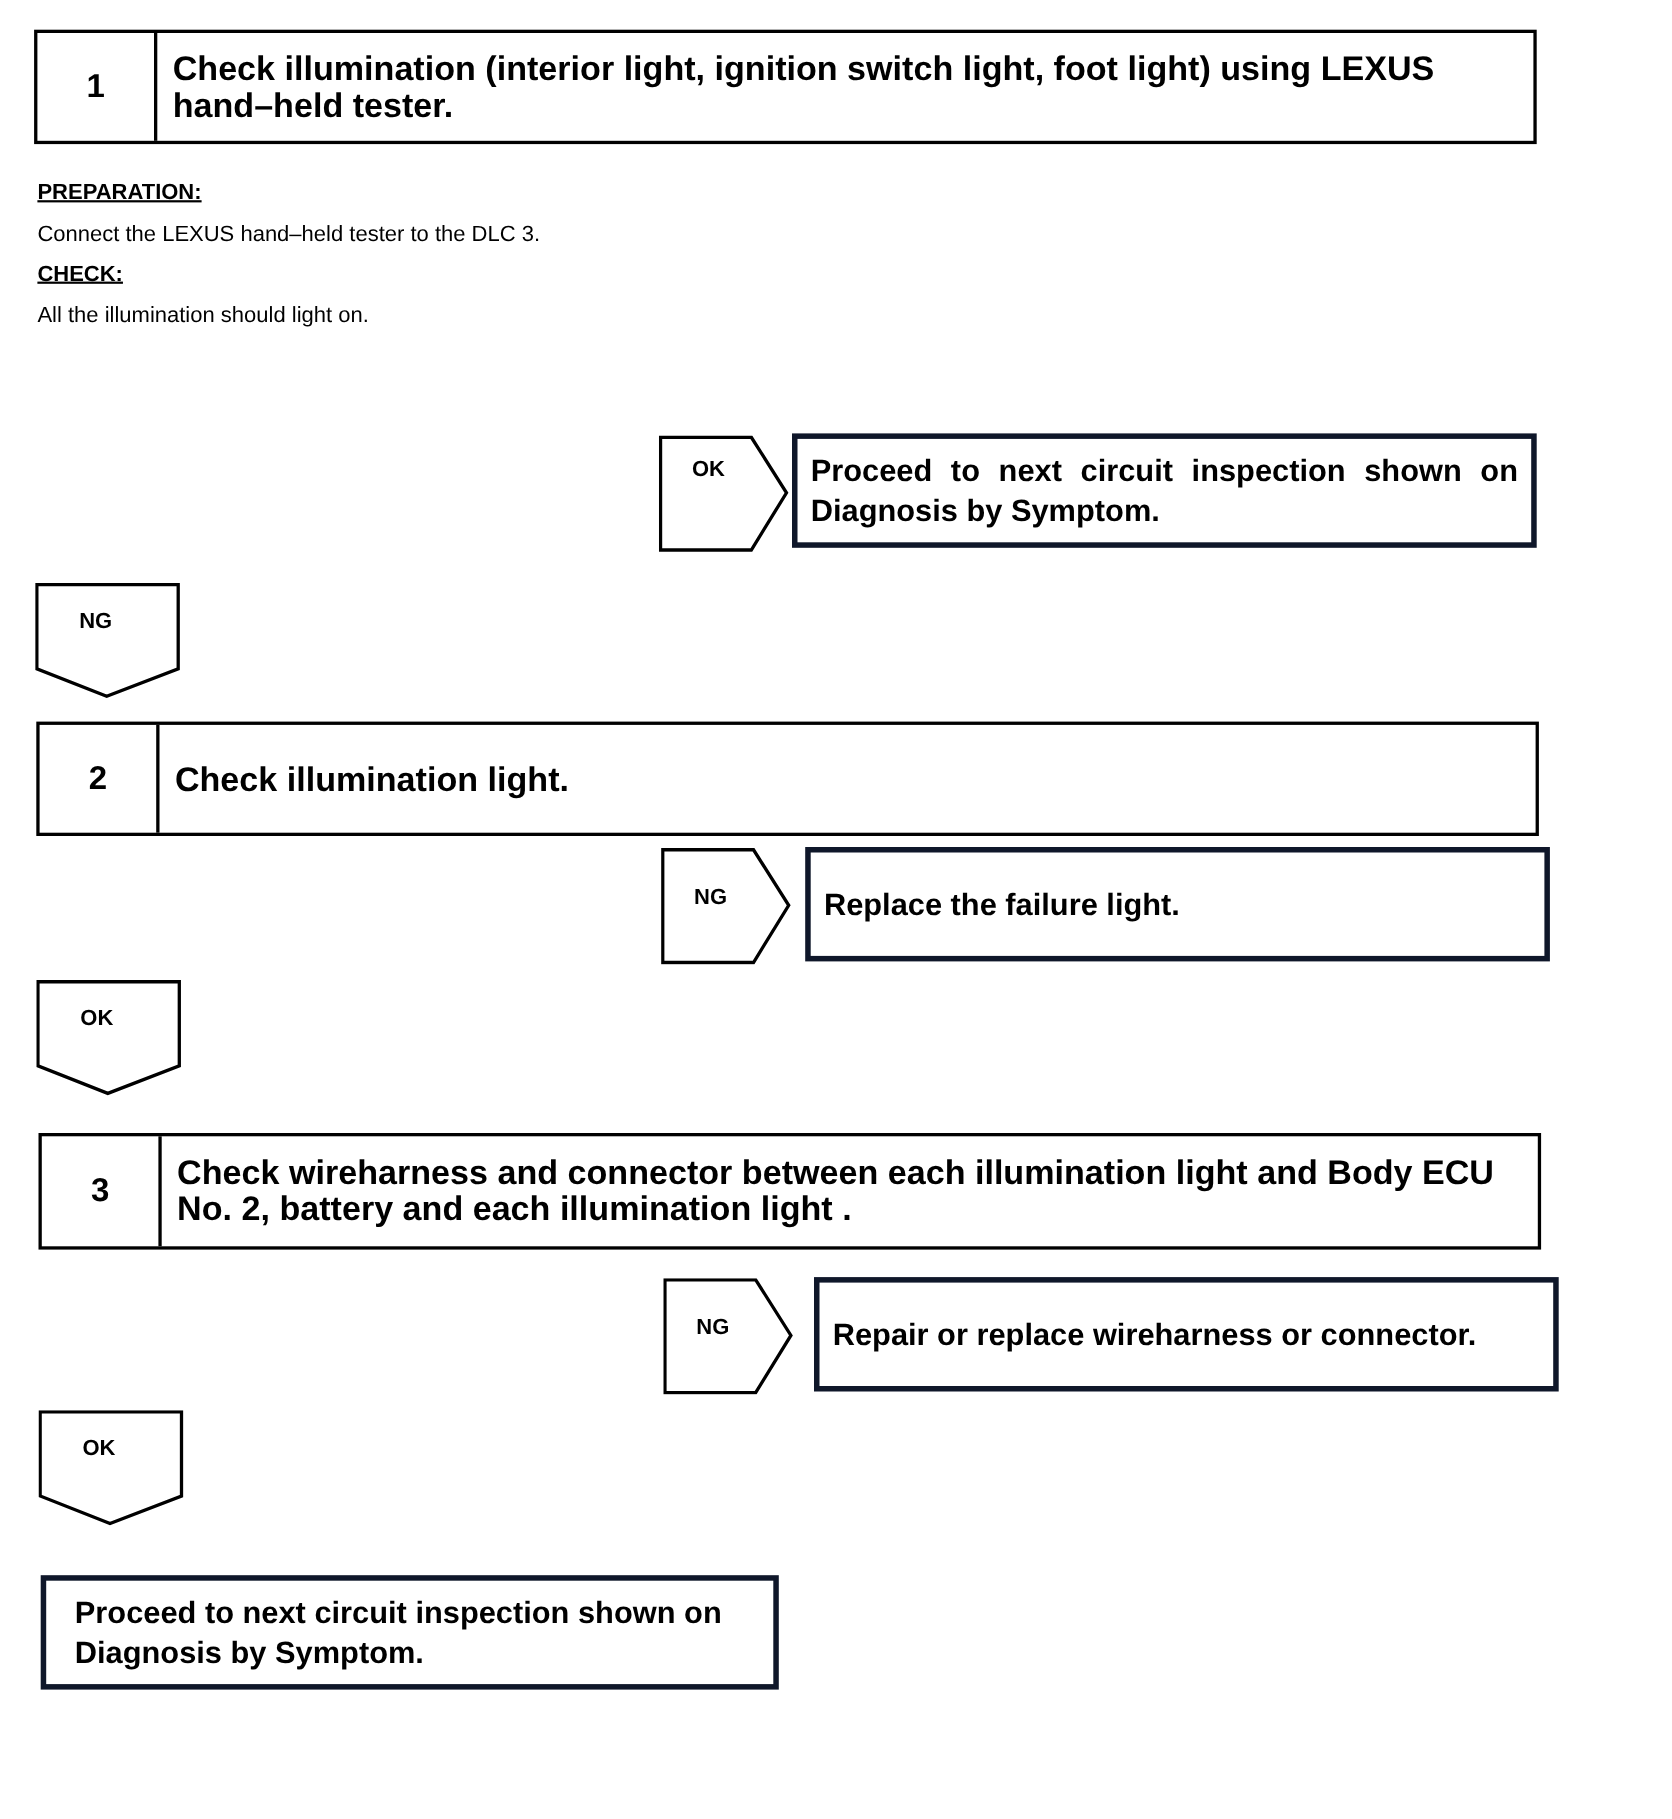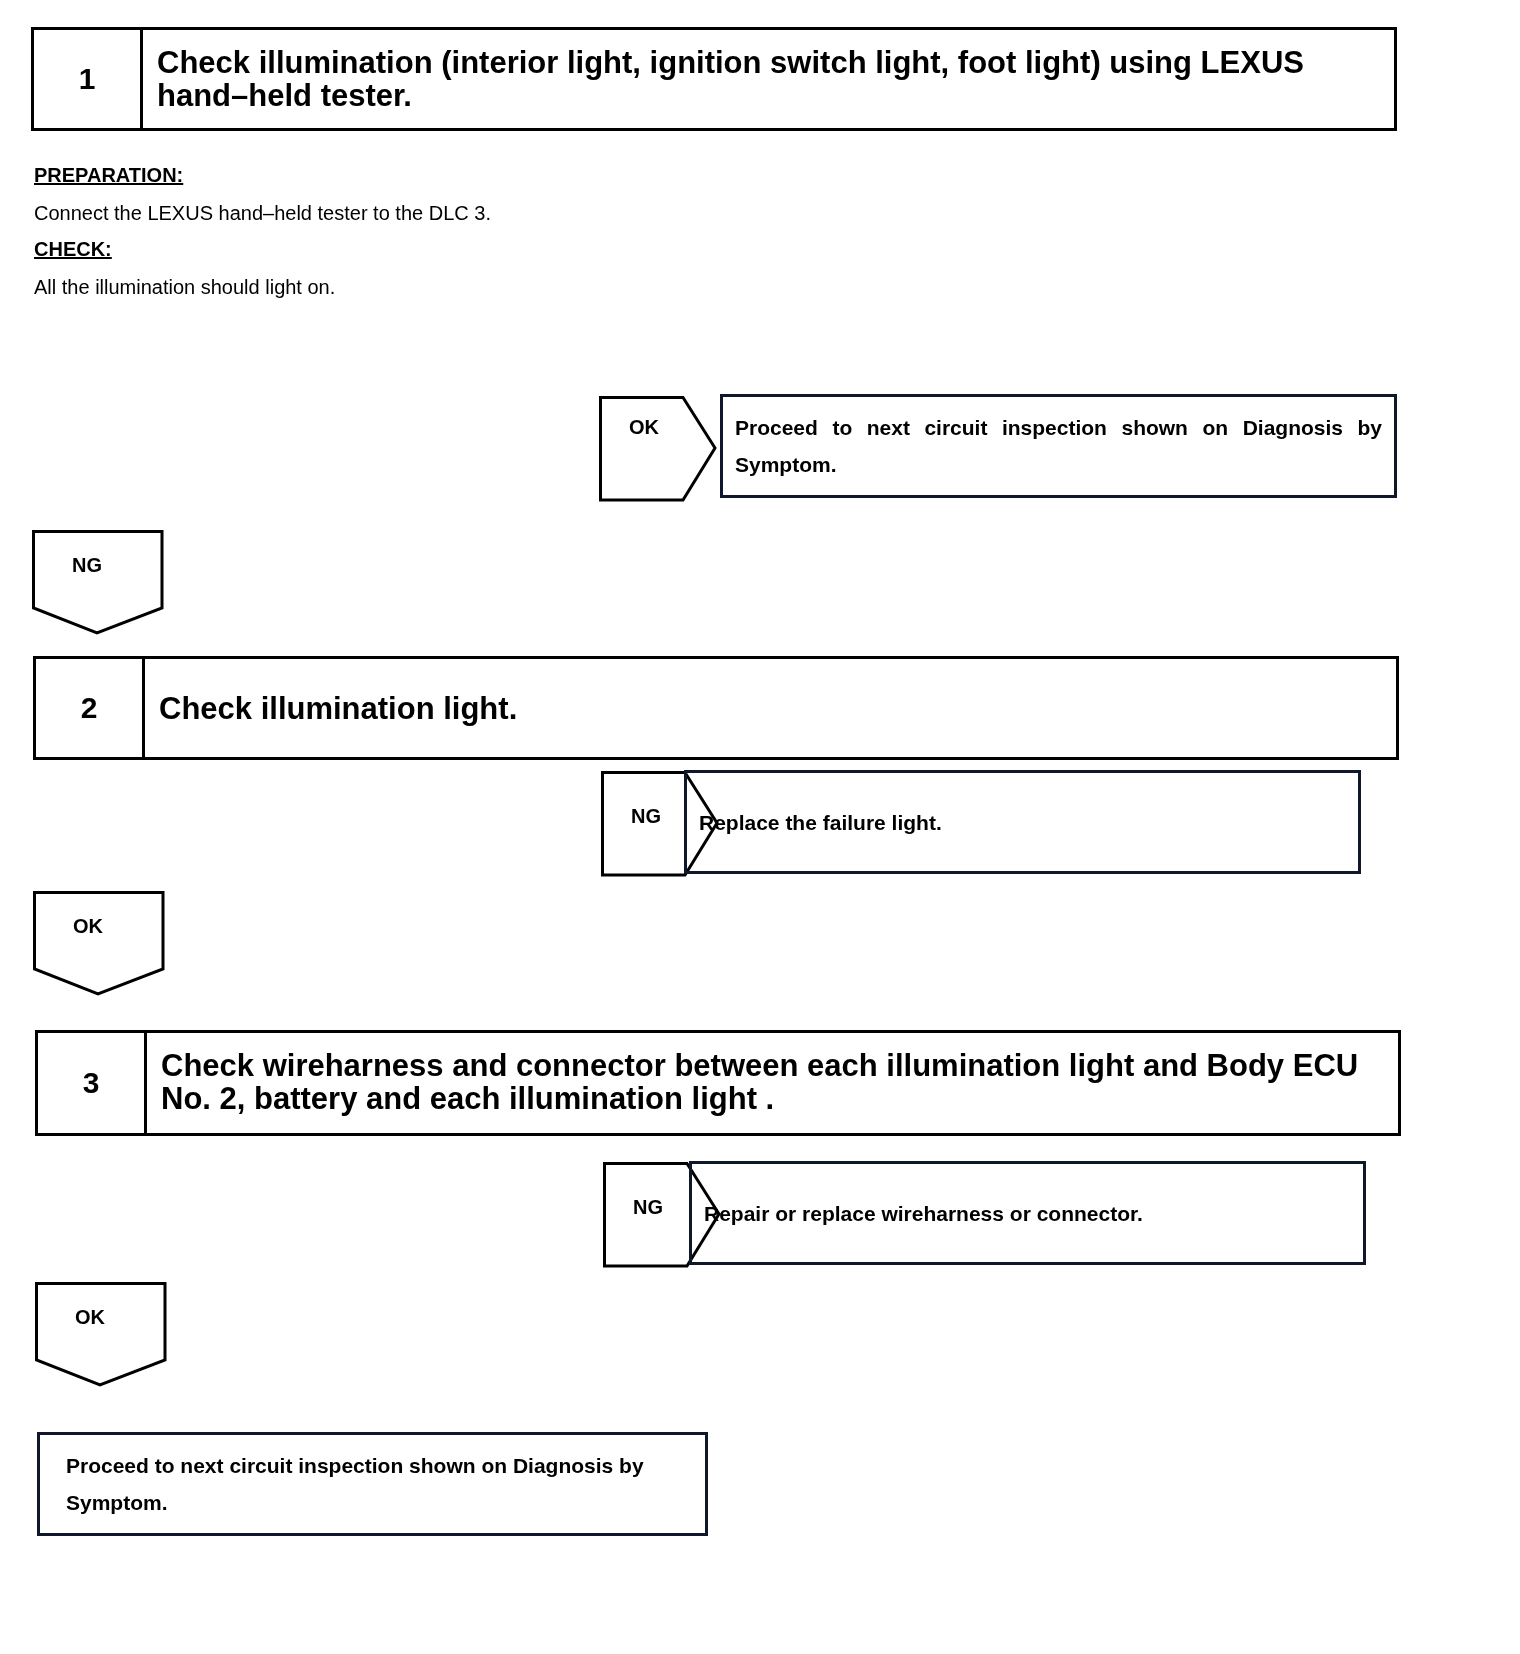--- a/index.html
+++ b/index.html
@@ -7,21 +7,21 @@
   .step { position:absolute; border:3px solid #000; display:flex; box-sizing:border-box; }
   .step .num { width:112px; border-right:3px solid #000; display:flex; align-items:center; justify-content:center; font-weight:bold; font-size:30px; }
   .step .title { flex:1; padding:28px 14px; font-weight:bold; font-size:31px; line-height:33px; display:flex; align-items:center; }
   .step .title.top { align-items:flex-start; padding-top:16px; }
   .body-text { position:absolute; left:34px; font-size:20px; line-height:40px; }
   .body-text .lbl { font-weight:bold; text-decoration:underline; }
   .arrow-right { position:absolute; width:122px; height:106px; }
   .arrow-right svg, .arrow-down svg { position:absolute; left:0; top:0; }
   .arrow-right span, .arrow-down span { position:absolute; font-weight:bold; font-size:20px; }
   .arrow-down { position:absolute; width:138px; height:108px; }
-  .result { position:absolute; border:3px solid #0f172a; box-sizing:border-box; font-weight:bold; font-size:21px; line-height:37px; padding:0 12px; display:flex; align-items:center; }
+  .result { position:absolute; border:5px solid #0f172a; box-sizing:border-box; font-weight:bold; font-size:28px; line-height:37px; padding:0 12px; display:flex; align-items:center; }
 </style>
 </head>
 <body>
 
 <div class="step" style="left:31px;top:27px;width:1366px;height:104px;">
   <div class="num" style="width:106px;">1</div>
   <div class="title top">Check illumination (interior light, ignition switch light, foot light) using LEXUS hand–held tester.</div>
 </div>
 
 <div class="body-text" style="top:155px;">
@@ -50,41 +50,41 @@
   <div class="num" style="width:106px;">2</div>
   <div class="title">Check illumination light.</div>
 </div>
 
 <div class="arrow-right" style="left:601px;top:771px;">
   <svg width="122" height="106">
       <polygon points="1.5,1.5 84,1.5 116,52 84,104 1.5,104" fill="none" stroke="#000" stroke-width="3"></polygon>
     </svg>
   <span style="left:30px;top:34px;">NG</span>
 </div>
-<div class="result" style="left:684px;top:770px;width:677px;height:104px;">Replace the failure light.</div>
+<div class="result" style="left:732px;top:770px;width:677px;height:104px;">Replace the failure light.</div>
 
 <div class="arrow-down" style="left:33px;top:891px;">
   <svg width="138" height="108">
       <polygon points="1.5,1.5 130,1.5 130,78 65,103 1.5,78" fill="none" stroke="#000" stroke-width="3"></polygon>
     </svg>
   <span style="left:40px;top:24px;">OK</span>
 </div>
 
 <div class="step" style="left:35px;top:1030px;width:1366px;height:106px;">
   <div class="num" style="width:106px;">3</div>
   <div class="title top">Check wireharness and connector between each illumination light and Body ECU No. 2, battery and each illumination light .</div>
 </div>
 
 <div class="arrow-right" style="left:603px;top:1162px;">
   <svg width="122" height="106">
       <polygon points="1.5,1.5 84,1.5 116,52 84,104 1.5,104" fill="none" stroke="#000" stroke-width="3"></polygon>
     </svg>
   <span style="left:30px;top:34px;">NG</span>
 </div>
-<div class="result" style="left:689px;top:1161px;width:677px;height:104px;">Repair or replace wireharness or connector.</div>
+<div class="result" style="left:740px;top:1161px;width:677px;height:104px;">Repair or replace wireharness or connector.</div>
 
 <div class="arrow-down" style="left:35px;top:1282px;">
   <svg width="138" height="108">
       <polygon points="1.5,1.5 130,1.5 130,78 65,103 1.5,78" fill="none" stroke="#000" stroke-width="3"></polygon>
     </svg>
   <span style="left:40px;top:24px;">OK</span>
 </div>
 
 <div class="result" style="left:37px;top:1432px;width:671px;height:104px;padding:0 26px;">Proceed to next circuit inspection shown on Diagnosis by Symptom.</div>
 

